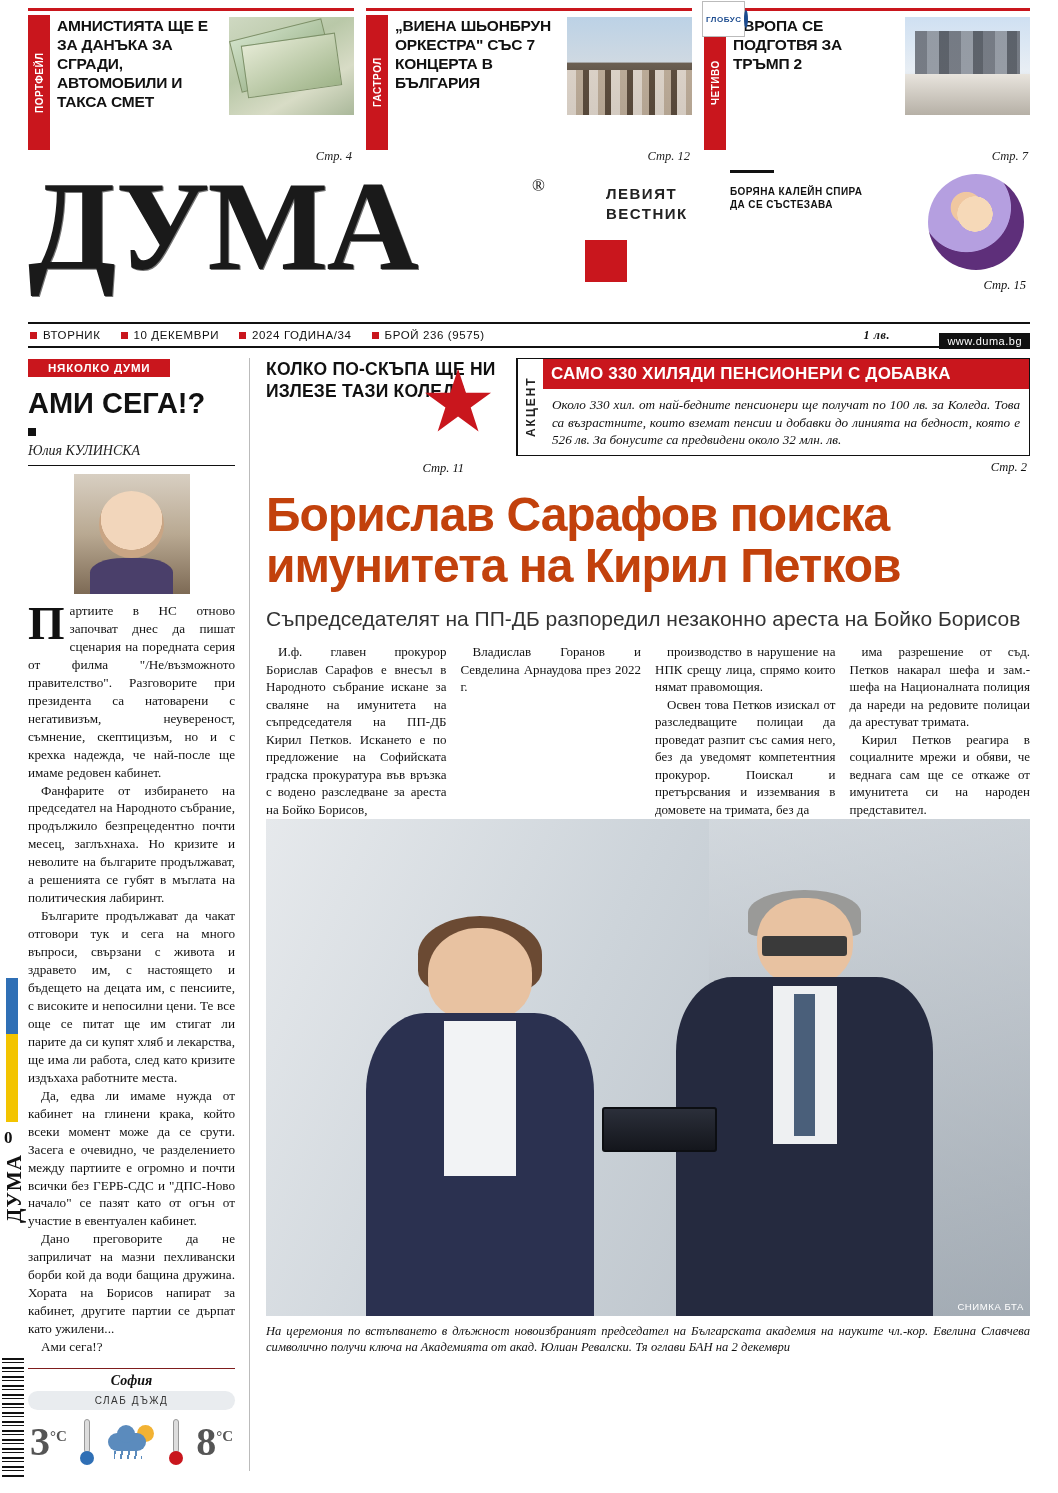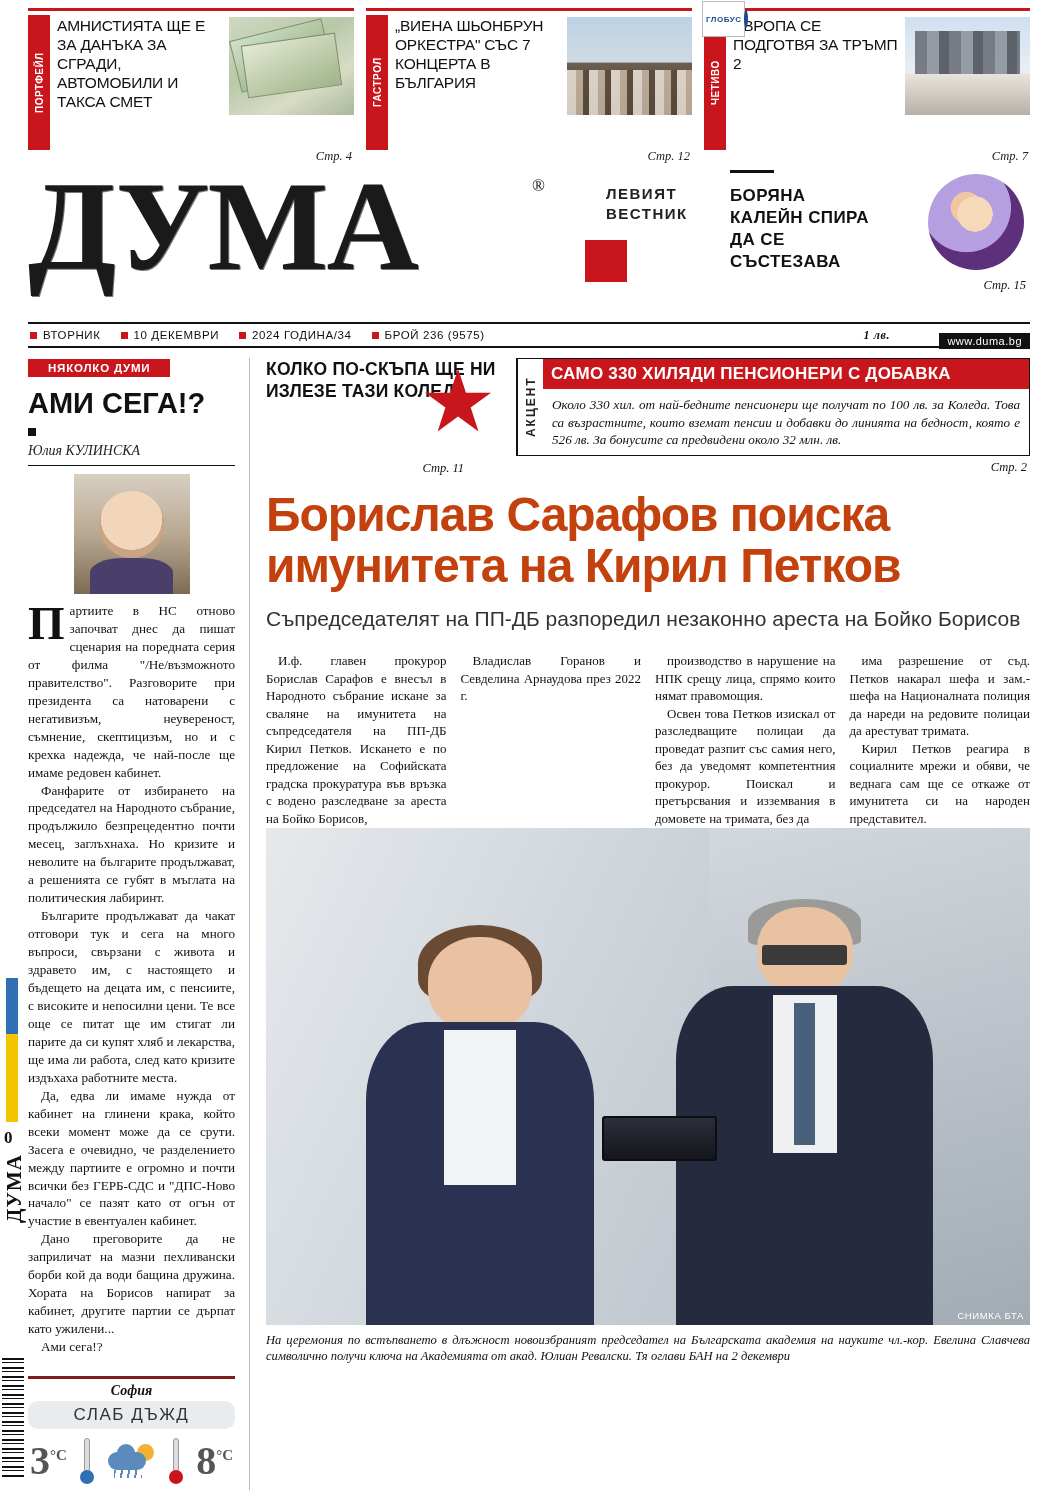--- a/index.html
+++ b/index.html
@@ -38,21 +38,21 @@
     letter-spacing:0.5px;
     writing-mode:vertical-rl;
     transform:rotate(180deg);
     display:flex;
     align-items:center;
     justify-content:center;
     padding:4px 0;
   }
   .teaser-text {
     font-family:"Liberation Sans", sans-serif;
-    font-weight:normal;
+    font-weight:bold;
     font-size:15.5px;
     line-height:1.22;
     padding:2px 6px 0 7px;
     flex:1;
     color:#111;
     letter-spacing:-0.2px;
   }
   .teaser-img {
     width:125px;
     align-self:flex-start;
@@ -160,21 +160,21 @@
   }
   .mh-right {
     margin-left:auto;
     width:300px;
     position:relative;
     padding-top:6px;
   }
   .mh-right-rule { width:44px; height:3px; background:#111; margin:8px 0 12px 0; }
   .mh-right-text {
     font-family:"Liberation Sans", sans-serif;
-    font-weight:bold; font-size:17px; line-height:1.3;
+    font-weight:bold; font-size:10px; line-height:1.3;
     letter-spacing:.4px;
     color:#111;
     width:140px;
   }
   .singer {
     position:absolute; right:6px; top:18px;
     width:96px; height:96px; border-radius:50%;
     background:radial-gradient(circle at 40% 35%, #f0c7a0 0 18%, #b59fe0 19% 52%, #5e2f7a 53% 100%);
     overflow:hidden;
   }
@@ -252,29 +252,29 @@
   }
   .lede { font-size:13.2px; line-height:1.36; text-align:justify; hyphens:auto; }
   .lede p { margin:0; text-indent:13px; }
   .lede p:first-child { text-indent:0; }
   .dropcap {
     float:left; font-size:47px; line-height:.82; font-weight:bold;
     padding:2px 5px 0 0; font-family:"Liberation Serif", serif;
   }
 
   
-  .weather { margin-top:20px; border-top:3px solid #7f1d1d; }
+  .weather { margin-top:12px; border-top:1px solid #7f1d1d; }
   .weather-city {
     text-align:center; font-style:italic; font-weight:bold; font-size:14px;
     padding:4px 0 2px 0;
   }
   .weather-cond {
     background:#e9ecef; text-align:center;
     font-family:"Liberation Sans", sans-serif;
-    font-size:17px; letter-spacing:1.5px; padding:4px 0; color:#333;border-radius:10px;
+    font-size:10px; letter-spacing:1.5px; padding:4px 0; color:#333;border-radius:10px;
   }
   .weather-row { display:flex; align-items:center; justify-content:space-between; padding:8px 2px 6px 2px; }
   .temp { font-size:40px; font-weight:bold; font-family:"Liberation Serif", serif; color:#555; }
   .temp sup { font-size:15px; }
   .therm { width:16px; height:46px; position:relative; }
   .therm .tube { position:absolute; left:5px; top:0; width:6px; height:34px; background:#ddd; border:1px solid #999; border-radius:3px; }
   .therm .bulb { position:absolute; left:1px; bottom:0; width:14px; height:14px; border-radius:50%; background:#c9161d; }
   .therm.blue .bulb { background:#2f6fb5; }
   .wicon { width:48px;height:34px;position:relative; }
   .wicon .sun { position:absolute; right:2px; top:0; width:17px;height:17px;border-radius:50%;background:#f2b233; }
@@ -361,21 +361,21 @@
     margin-top:14px;
     font-family:"Liberation Sans", sans-serif;
     font-weight:normal;
     font-size:21px;
     line-height:1.25;
     color:#333;
   }
 
   
   .article-cols {
-    margin-top:20px;
+    margin-top:11px;
     display:flex;
     gap:14px;
     font-size:13px;
     line-height:1.35;
     text-align:justify;
     hyphens:auto;
   }
   .article-cols .acol { flex:1; }
   .article-cols p { margin:0; text-indent:12px; }
   .article-cols p:first-child { text-indent:12px; }

